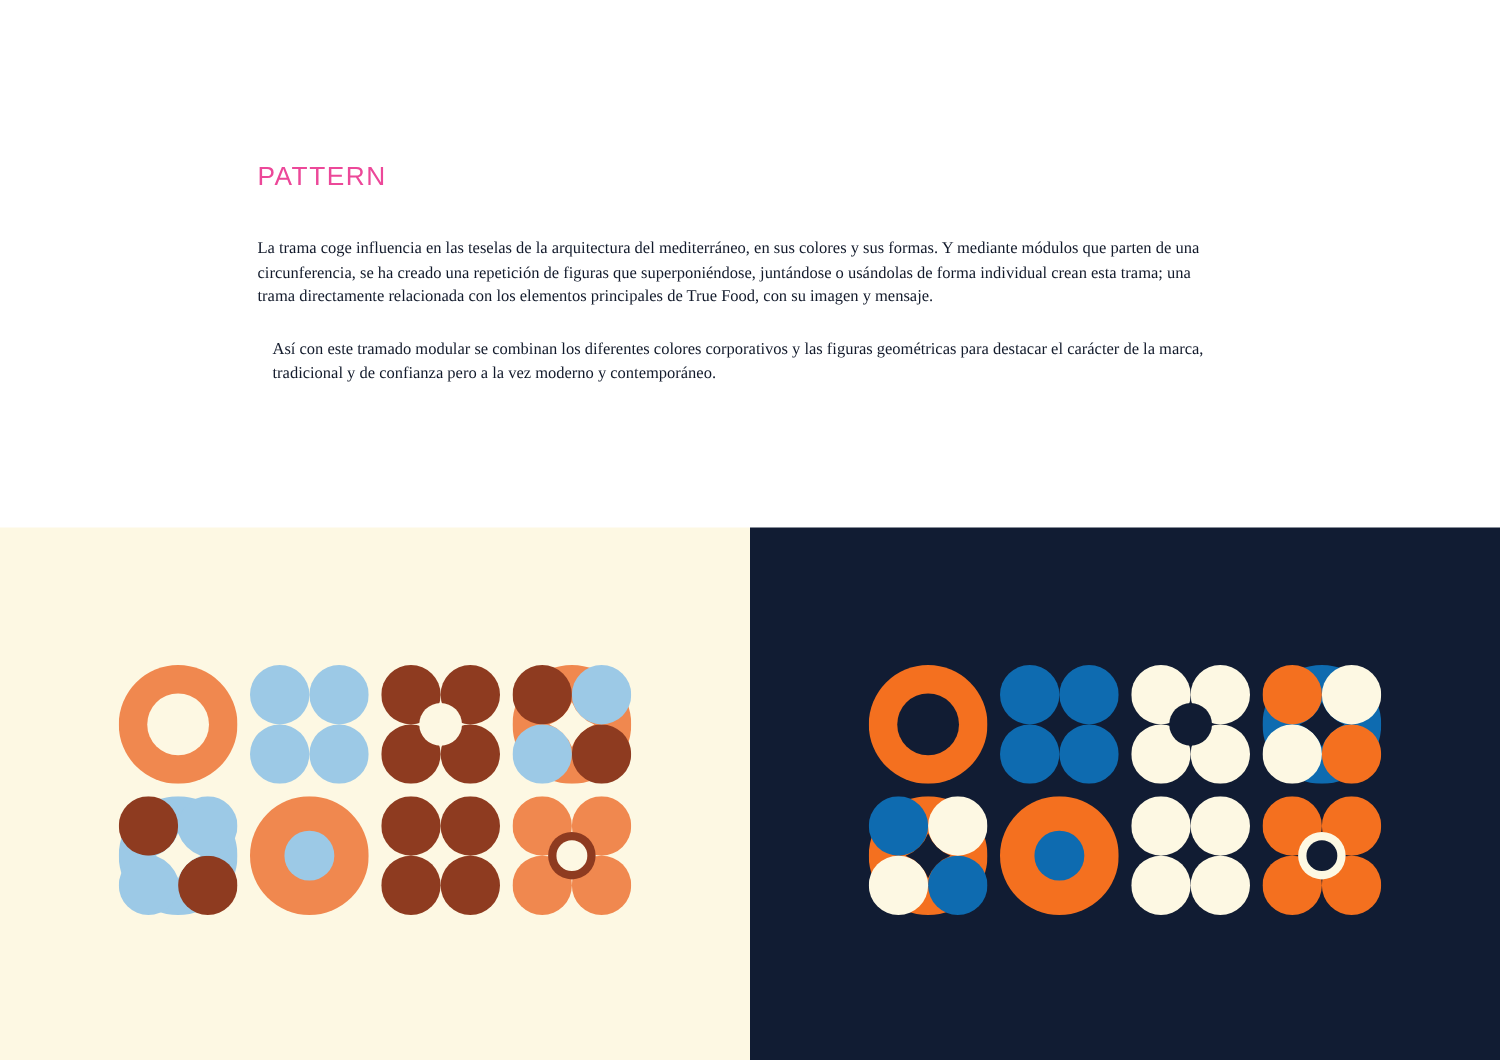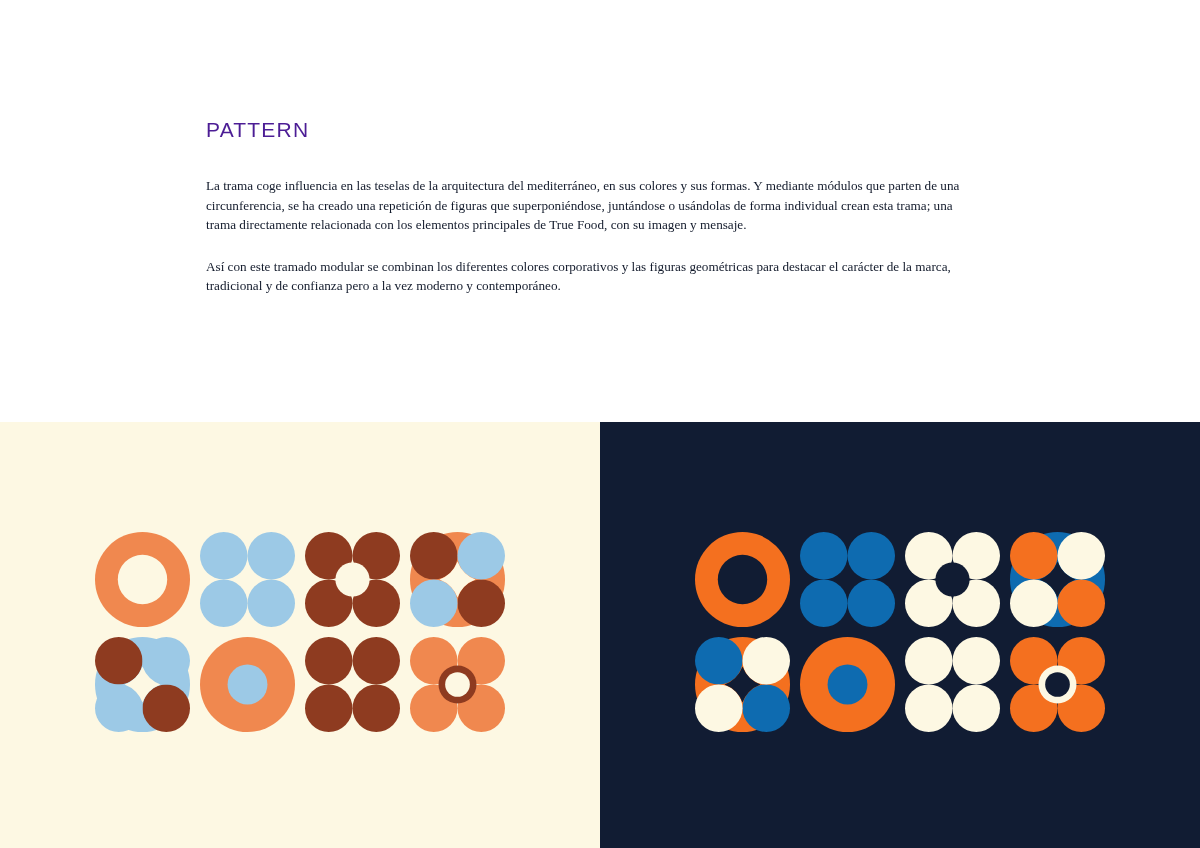--- a/index.html
+++ b/index.html
@@ -23,34 +23,34 @@
   
   .text-block {
     position: absolute;
     left: 206px;
     top: 118px;
     width: 770px;
   }
   .section-title {
     font-size: 21px;
     letter-spacing: 1.2px;
-    color: #4c1d95;
+    color: #ec4899;
     font-weight: 400;
-    margin: 0 0 34px 0;
+    margin: 12px 0 34px 0;
     font-family: "Liberation Sans", sans-serif;
   }
   .para {
     font-size: 13.2px;
     line-height: 19.5px;
     color: #121a2b;
     margin: 0 0 22px 0;
     font-family: Liberation Serif, serif;
     max-width: 762px;
   }
-  .para:last-child { margin-bottom: 0; }
+  .para:last-child { margin-bottom: 0; margin-left: 12px; }
 
   
   .panels {
     position: absolute;
     left: 0;
     top: 422px;
     width: 1200px;
     height: 426px;
     display: flex;
   }

